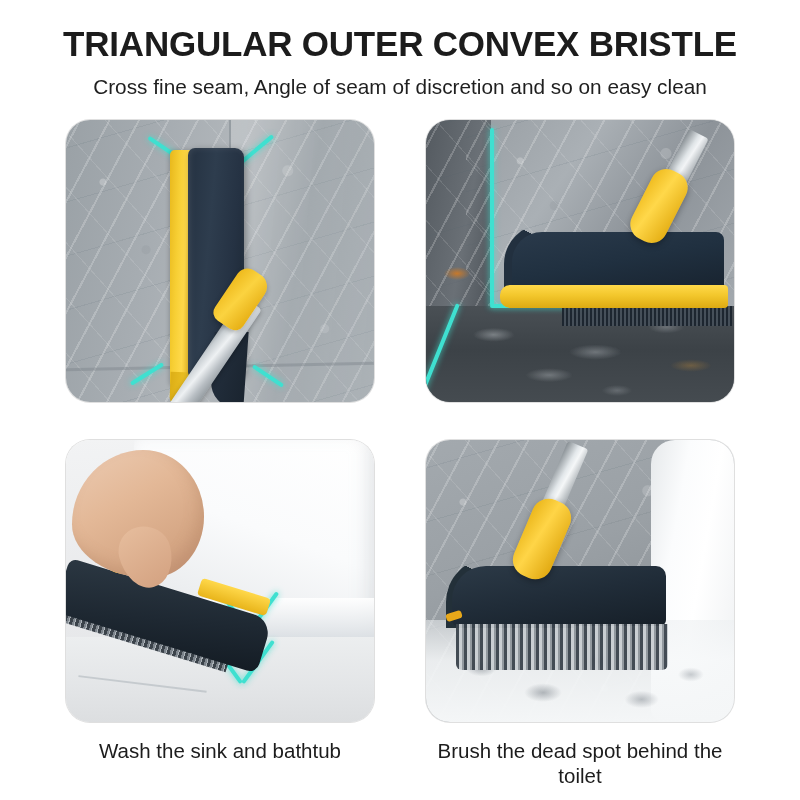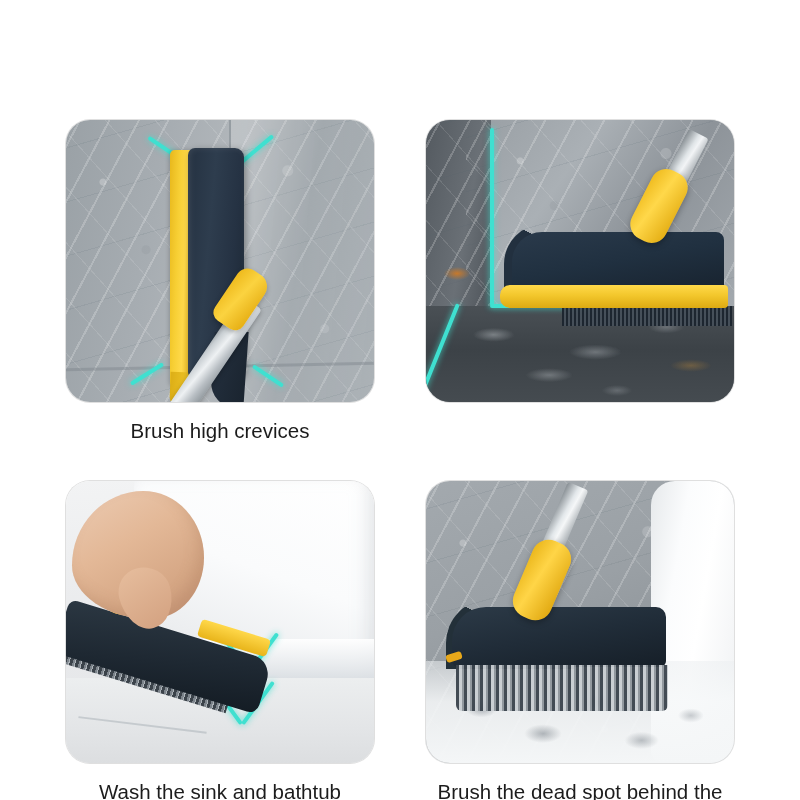--- a/index.html
+++ b/index.html
@@ -355,20 +355,24 @@
     background: #e8a81a;
     border-radius: 3px;
     transform: rotate(-18deg);
   }
 </style>
 </head>
 <body>
 
 <div class="page">
 
+  <div class="header">
+    <div class="title">TRIANGULAR OUTER CONVEX BRISTLE</div>
+    <div class="subtitle">Cross fine seam, Angle of seam of discretion and so on easy clean</div>
+  </div>
 
   <div class="grid">
 
     <div class="row">
 
       <div class="cell">
         <div class="photo">
           <div class="layer p1-bg">
             <div class="veins"></div>
             <div class="speckle"></div>
@@ -381,21 +385,20 @@
           <div class="layer cyan-ln" style="left:62px;top:252px;width:38px;height:4px;transform:rotate(-32deg);"></div>
           <div class="layer cyan-ln" style="left:184px;top:254px;width:36px;height:4px;transform:rotate(34deg);"></div>
 
           <div class="layer p1-blade"></div>
           <div class="layer p1-blade-tip"></div>
           <div class="layer p1-body"></div>
           <div class="layer p1-body-taper"></div>
           <div class="layer p1-pole"></div>
           <div class="layer p1-grip"></div>
         </div>
-        <div class="caption">Brush high crevices</div>
       </div>
 
       <div class="cell">
         <div class="photo">
           <div class="layer p2-bg"></div>
           <div class="layer p2-wall-l">
             <div class="veins"></div>
           </div>
           <div class="layer p2-wall-r">
             <div class="veins"></div>

